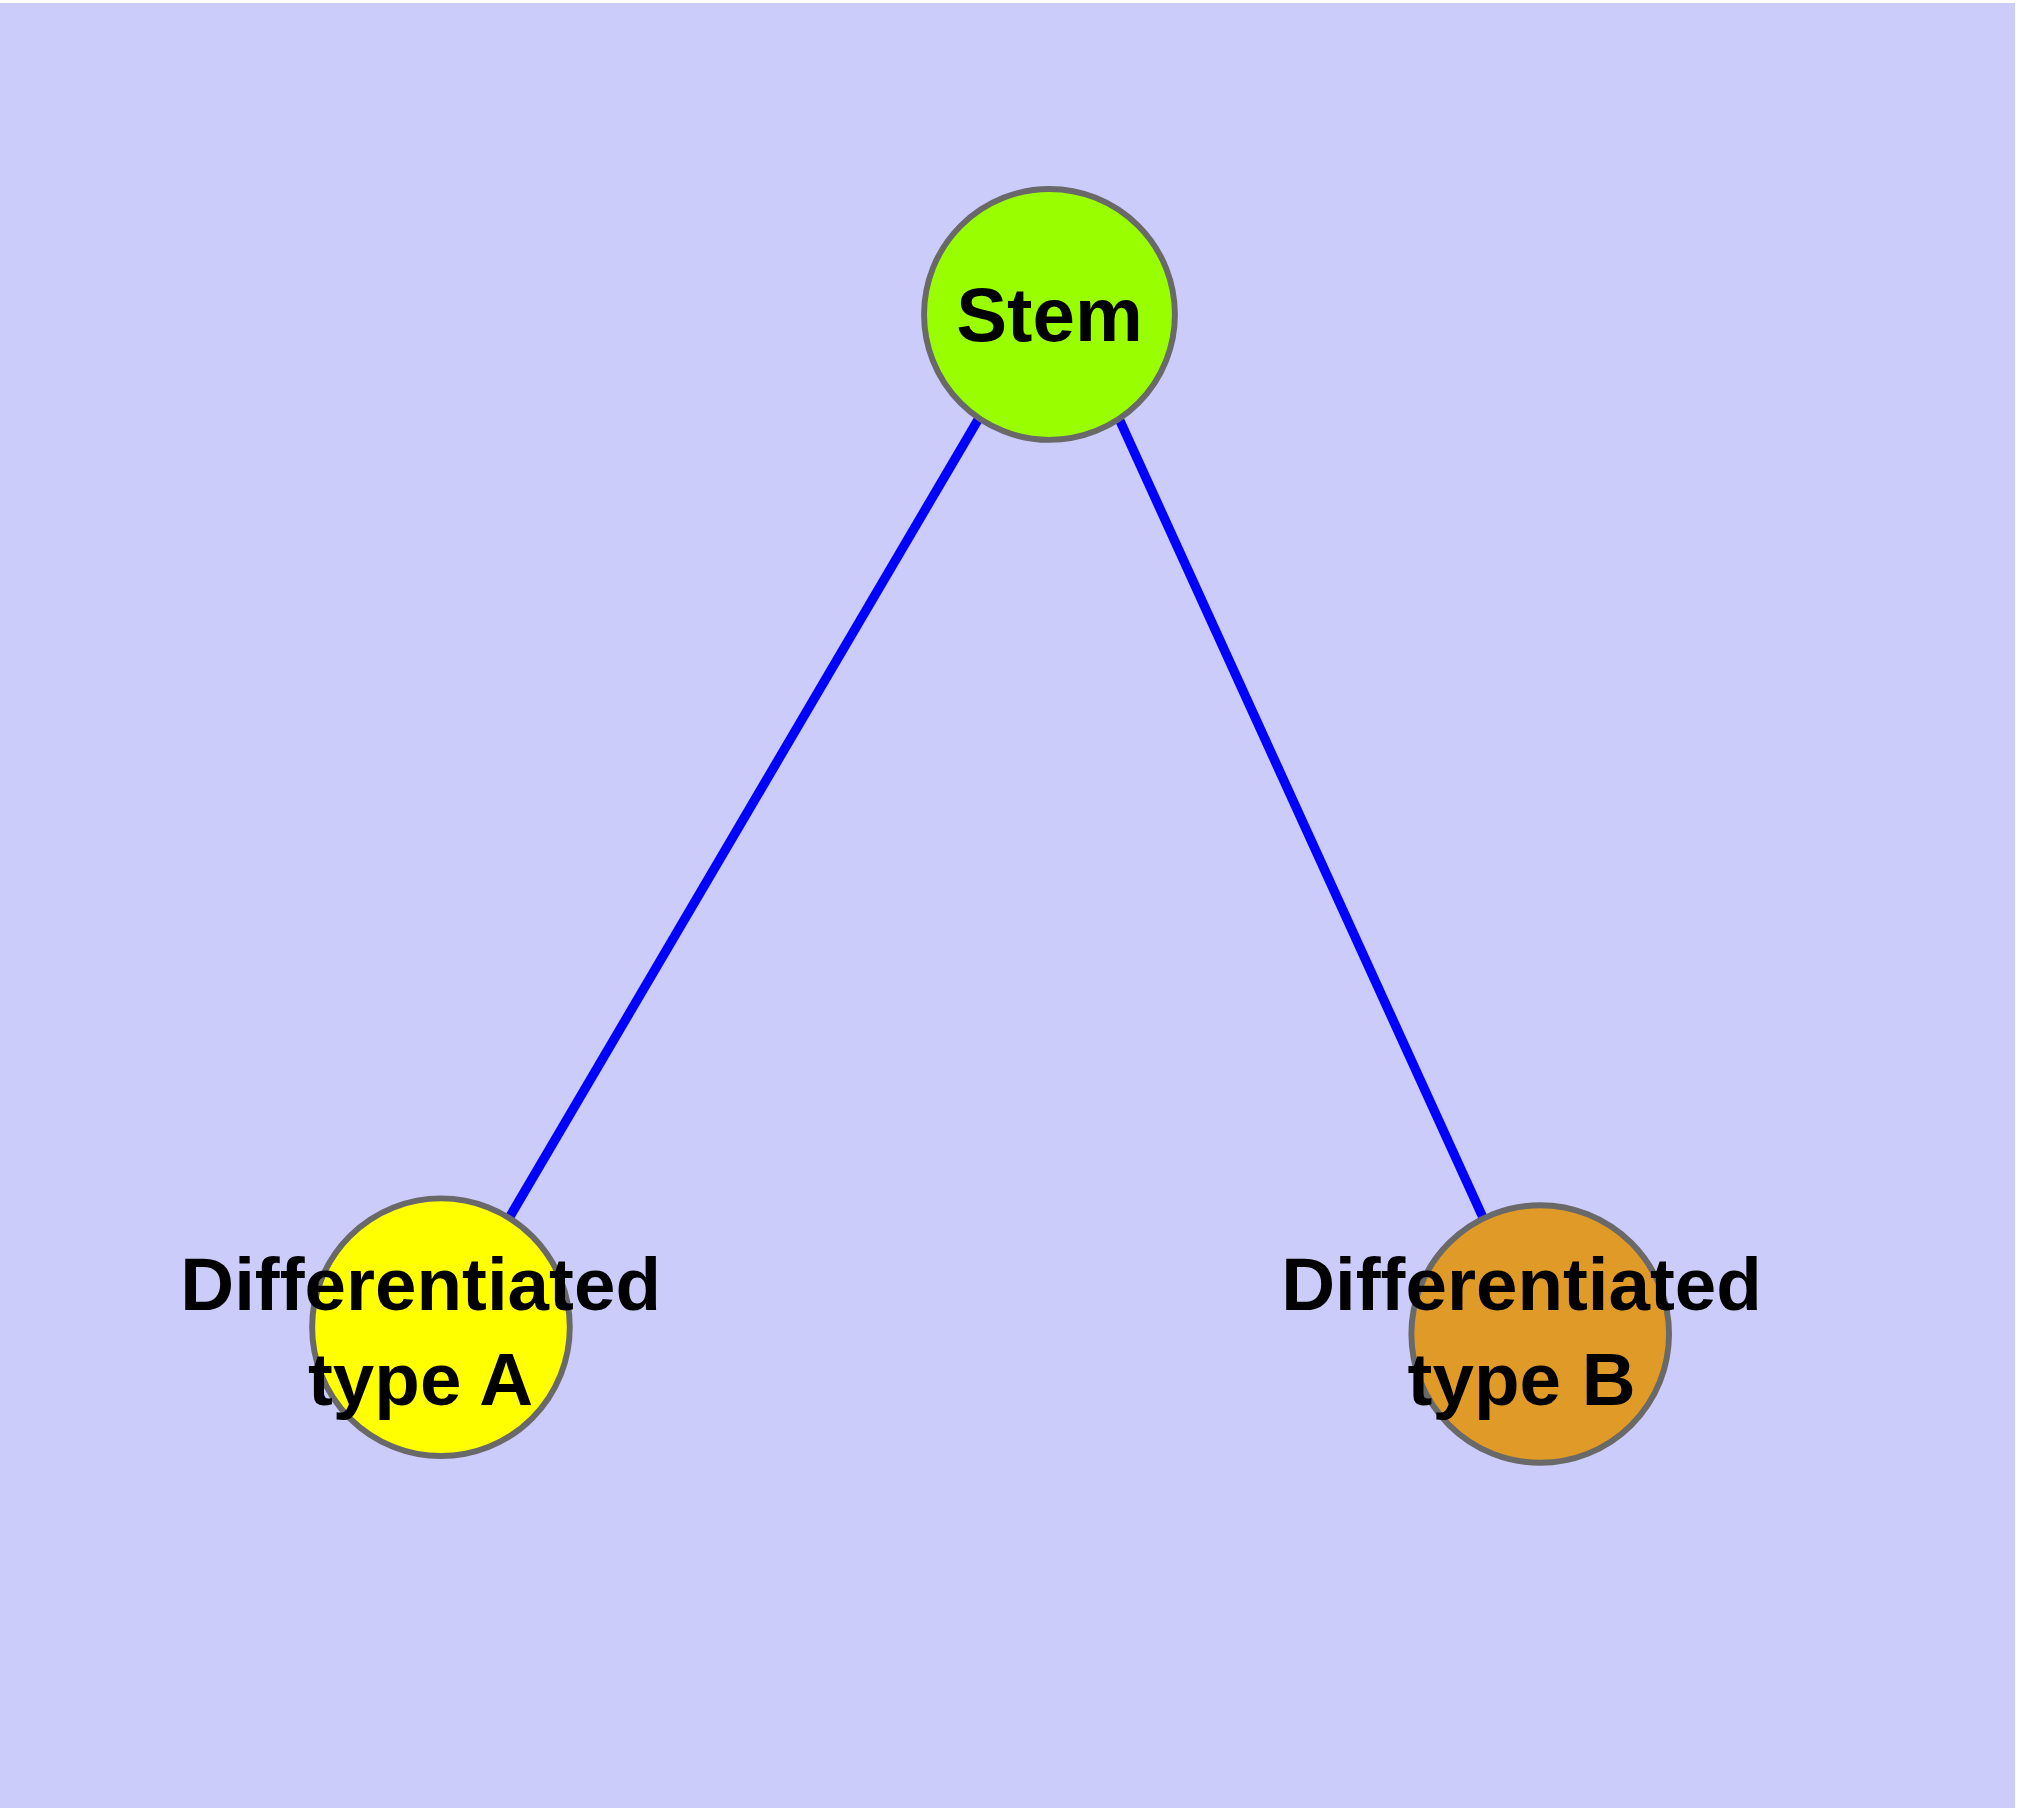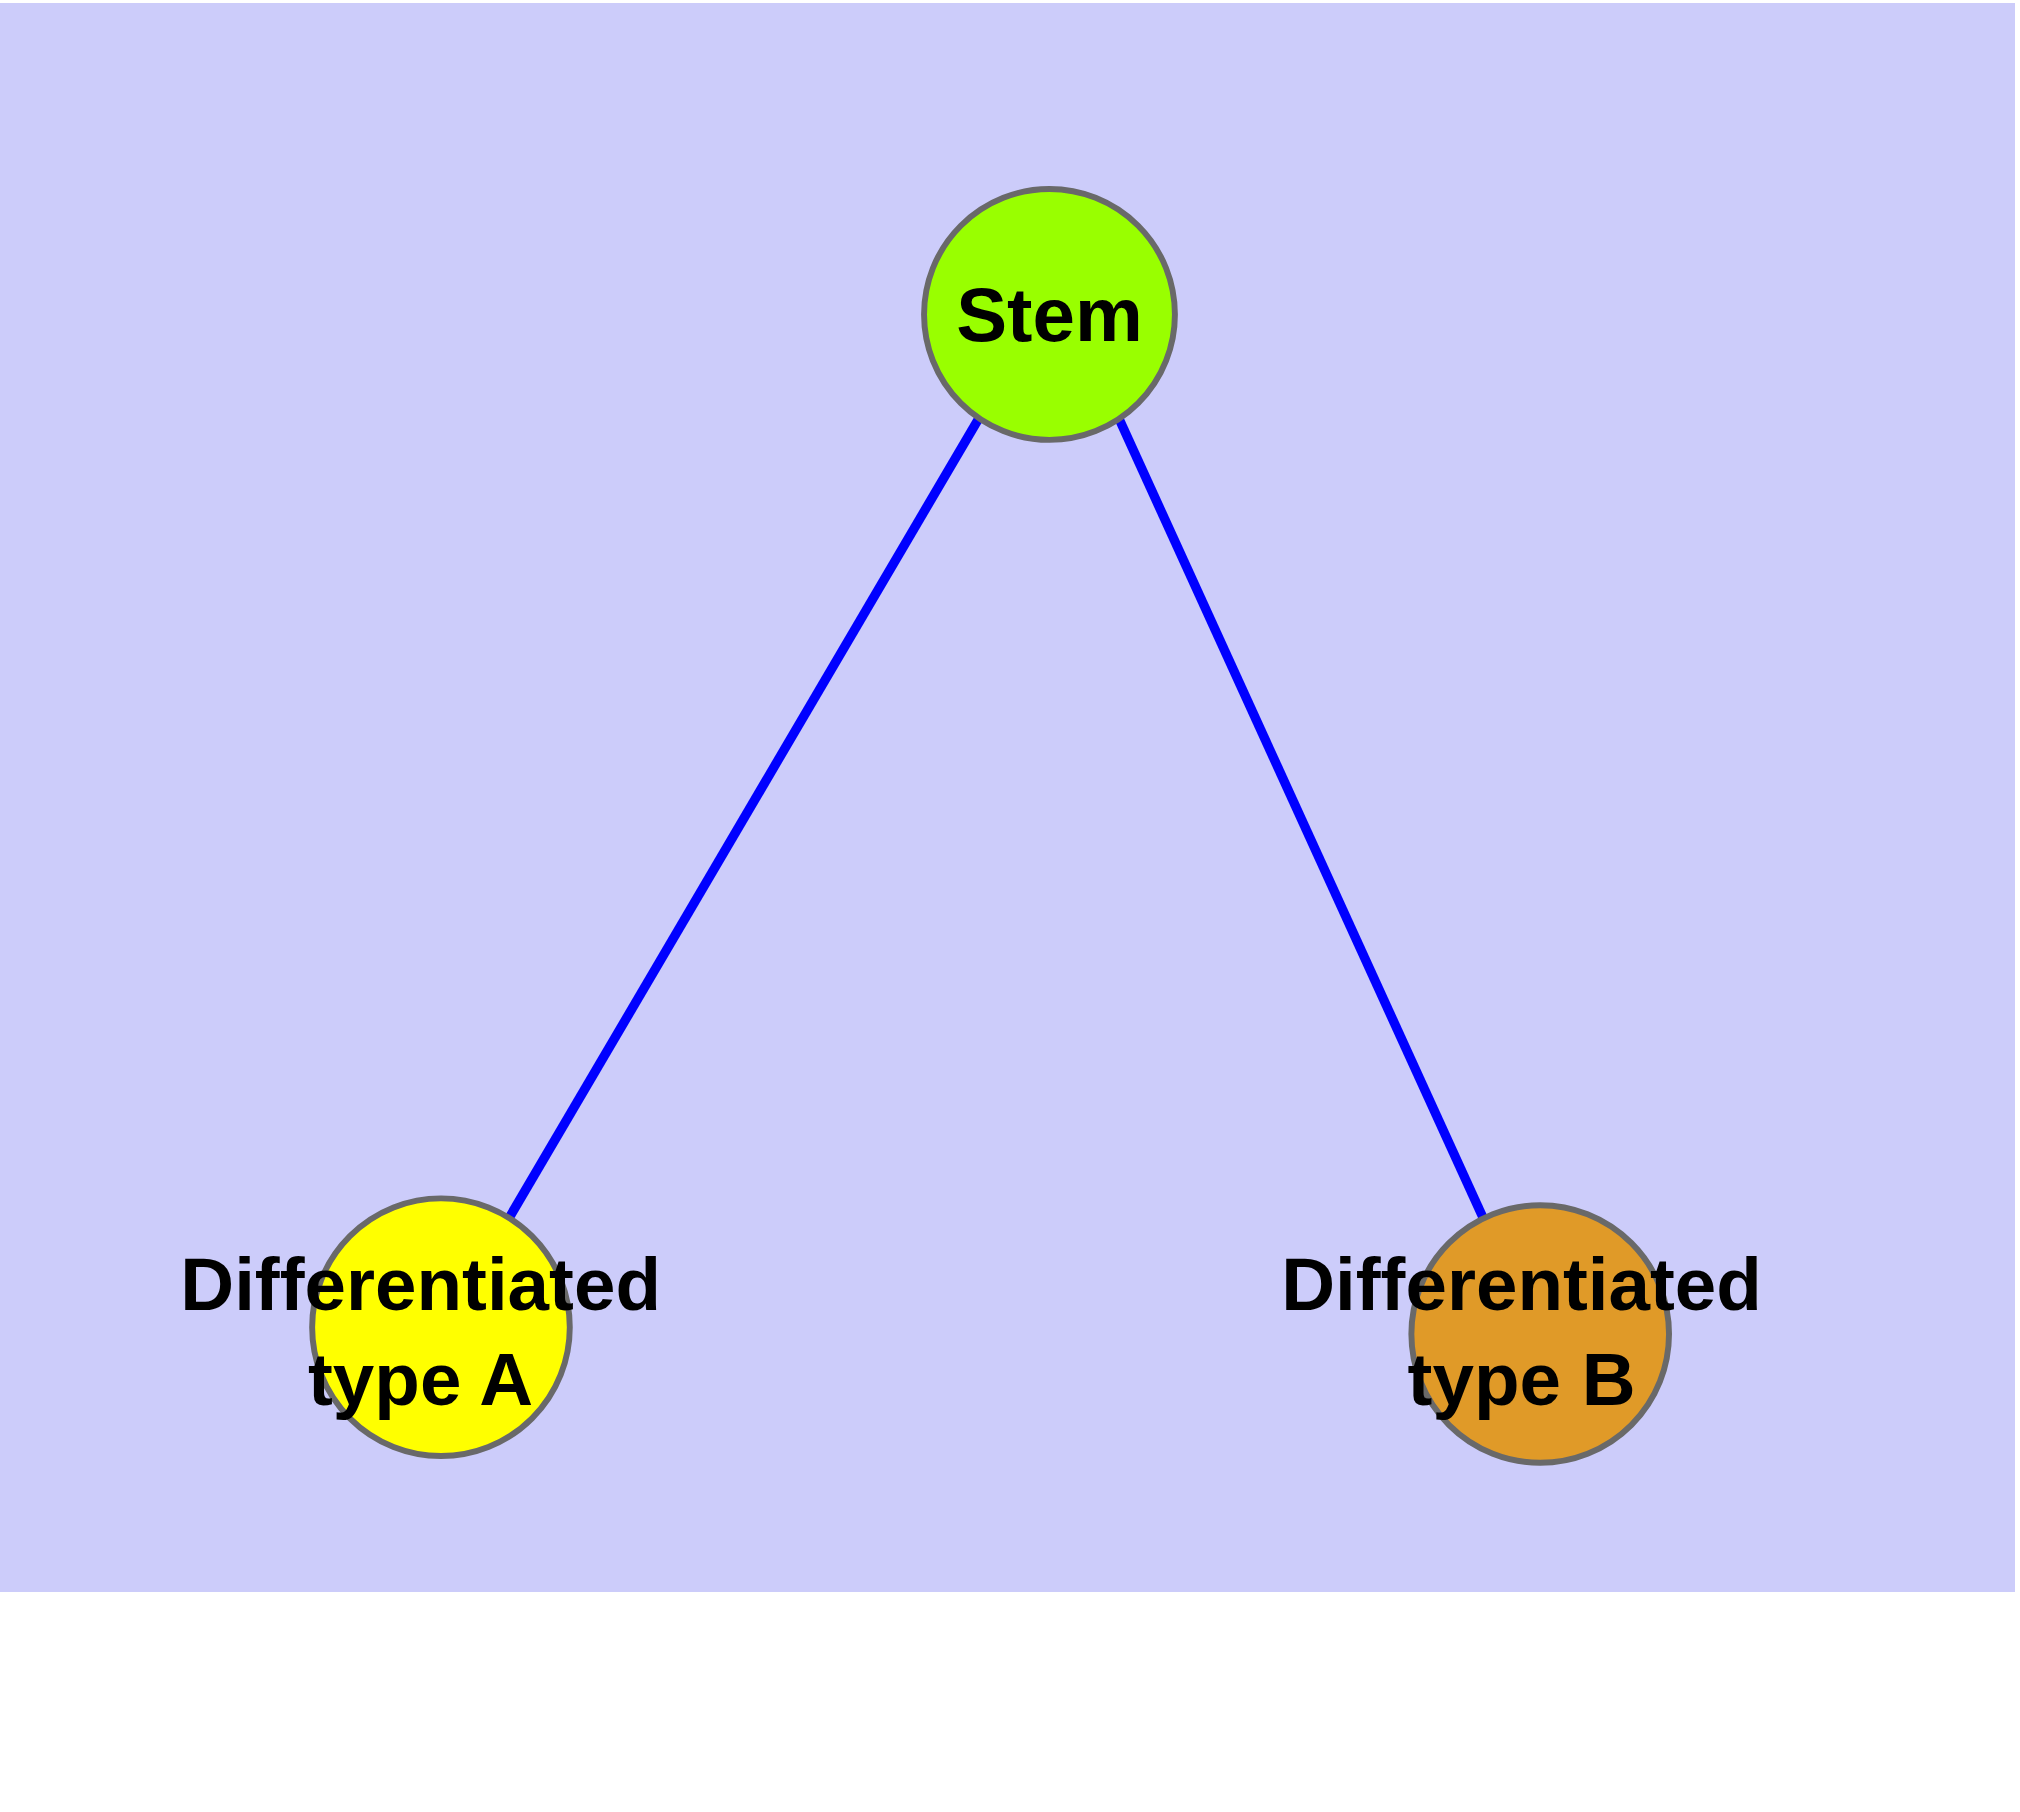--- a/index.html
+++ b/index.html
@@ -3,21 +3,21 @@
 <meta charset="utf-8">
 <style>
   html, body {
     margin: 0;
     padding: 0;
     background: #ffffff;
   }
   #canvas {
     position: relative;
     width: 2021px;
-    height: 1592px;
+    height: 1812px;
     background: #ffffff;
     overflow: hidden;
     font-family: "Liberation Sans", sans-serif;
   }
   #plot-area {
     position: absolute;
     left: 0px;
     top: 3.4px;
     width: 2015px;
     height: 1805px;

